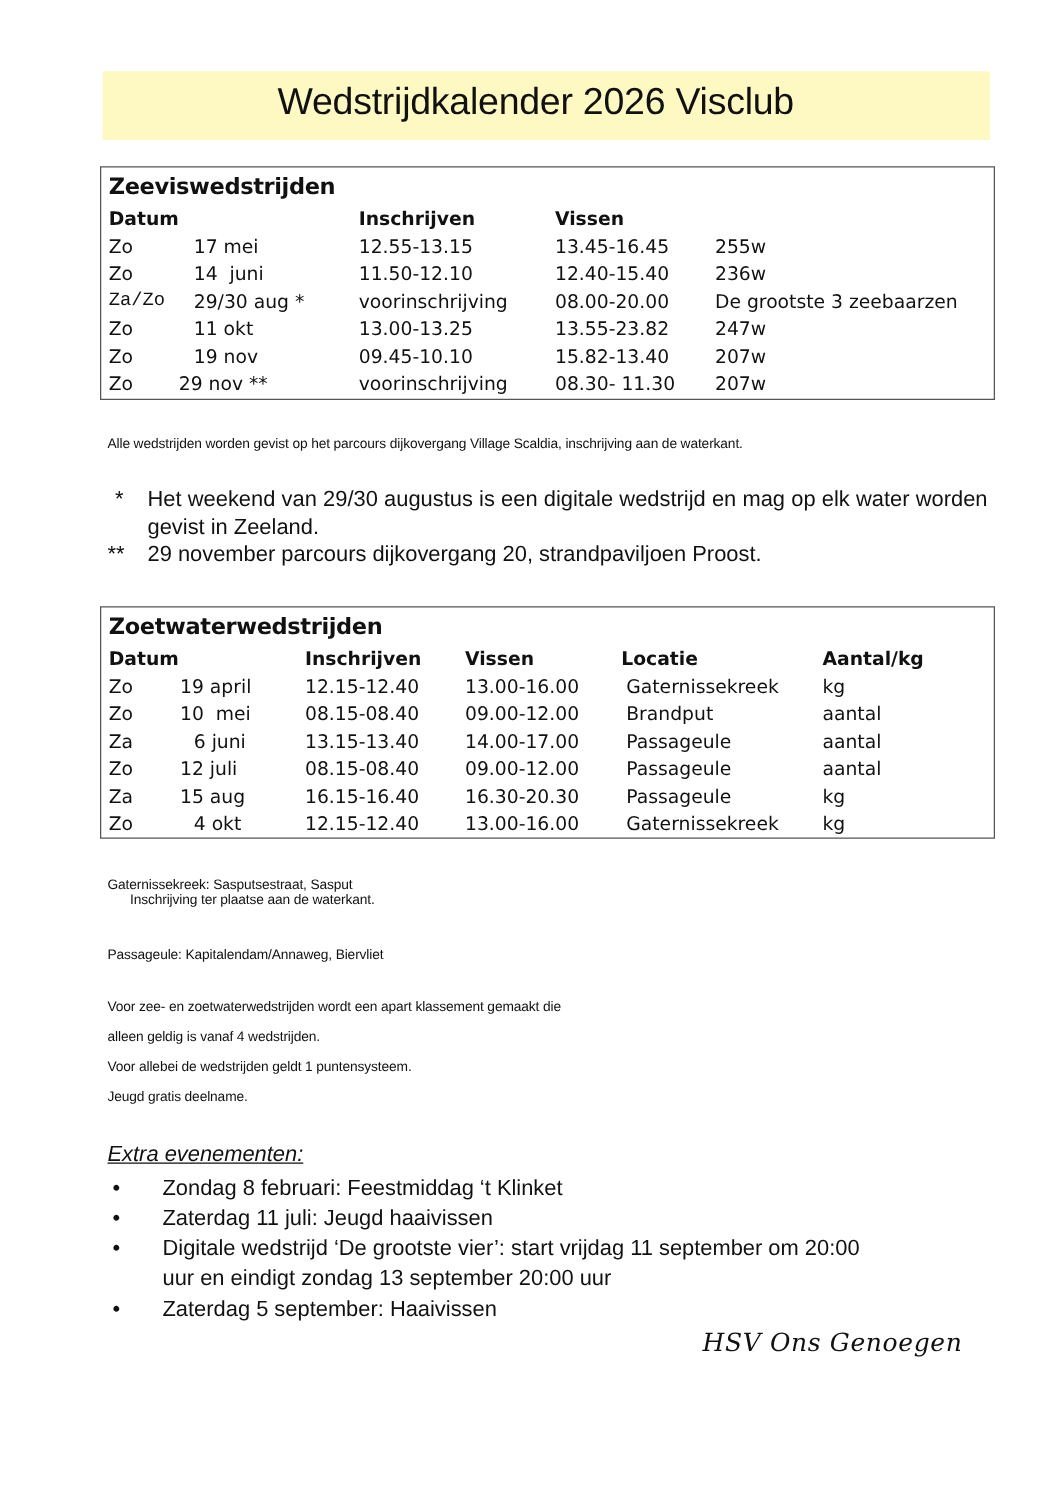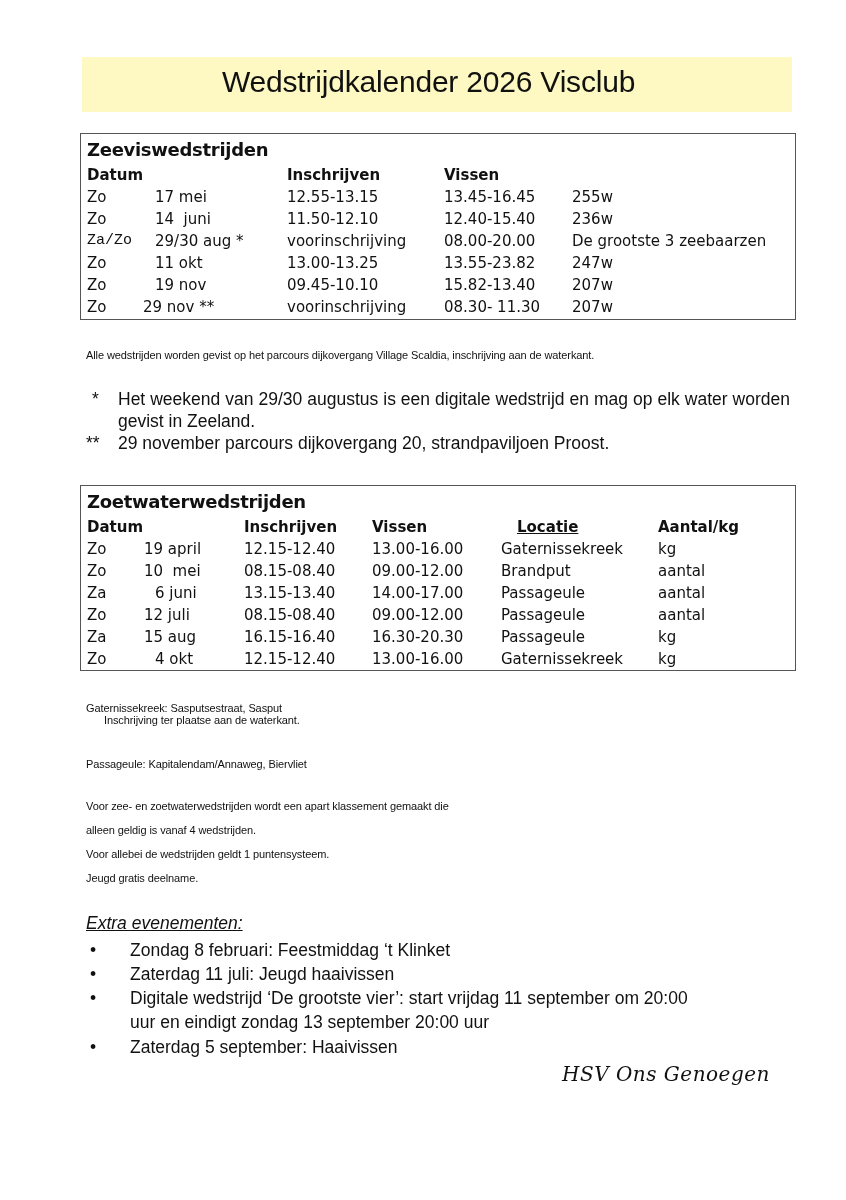--- a/index.html
+++ b/index.html
@@ -86,21 +86,21 @@
 <div class="note" style="left:118px; top:388px; width:672px; text-align:justify; text-align-last:left;">Het weekend van 29/30 augustus is een digitale wedstrijd en mag op elk water worden gevist in Zeeland.</div>
 <div class="note" style="left:86px; top:432px;">**</div>
 <div class="note" style="left:118px; top:432px; white-space:nowrap;">29 november parcours dijkovergang 20, strandpaviljoen Proost.</div>
 
 <div class="box" style="left:80px; top:485px; width:716px; height:186px;">
   <div class="box-title" style="top:5px;">Zoetwaterwedstrijden</div>
   <div class="row head" style="top:32px;">
     <span class="cell" style="left:6px;">Datum</span>
     <span class="cell" style="left:163px;">Inschrijven</span>
     <span class="cell" style="left:291px;">Vissen</span>
-    <span class="cell" style="left:436px;text-decoration:underline;">Locatie</span>
+    <span class="cell" style="left:416px;">Locatie</span>
     <span class="cell" style="left:577px;">Aantal/kg</span>
   </div>
   <div class="row" style="top:54px;">
     <span class="cell" style="left:6px;">Zo</span>
     <span class="cell" style="left:63px;">19 april</span>
     <span class="cell" style="left:163px;">12.15-12.40</span>
     <span class="cell" style="left:291px;">13.00-16.00</span>
     <span class="cell" style="left:420px;">Gaternissekreek</span>
     <span class="cell" style="left:577px;">kg</span>
   </div>

